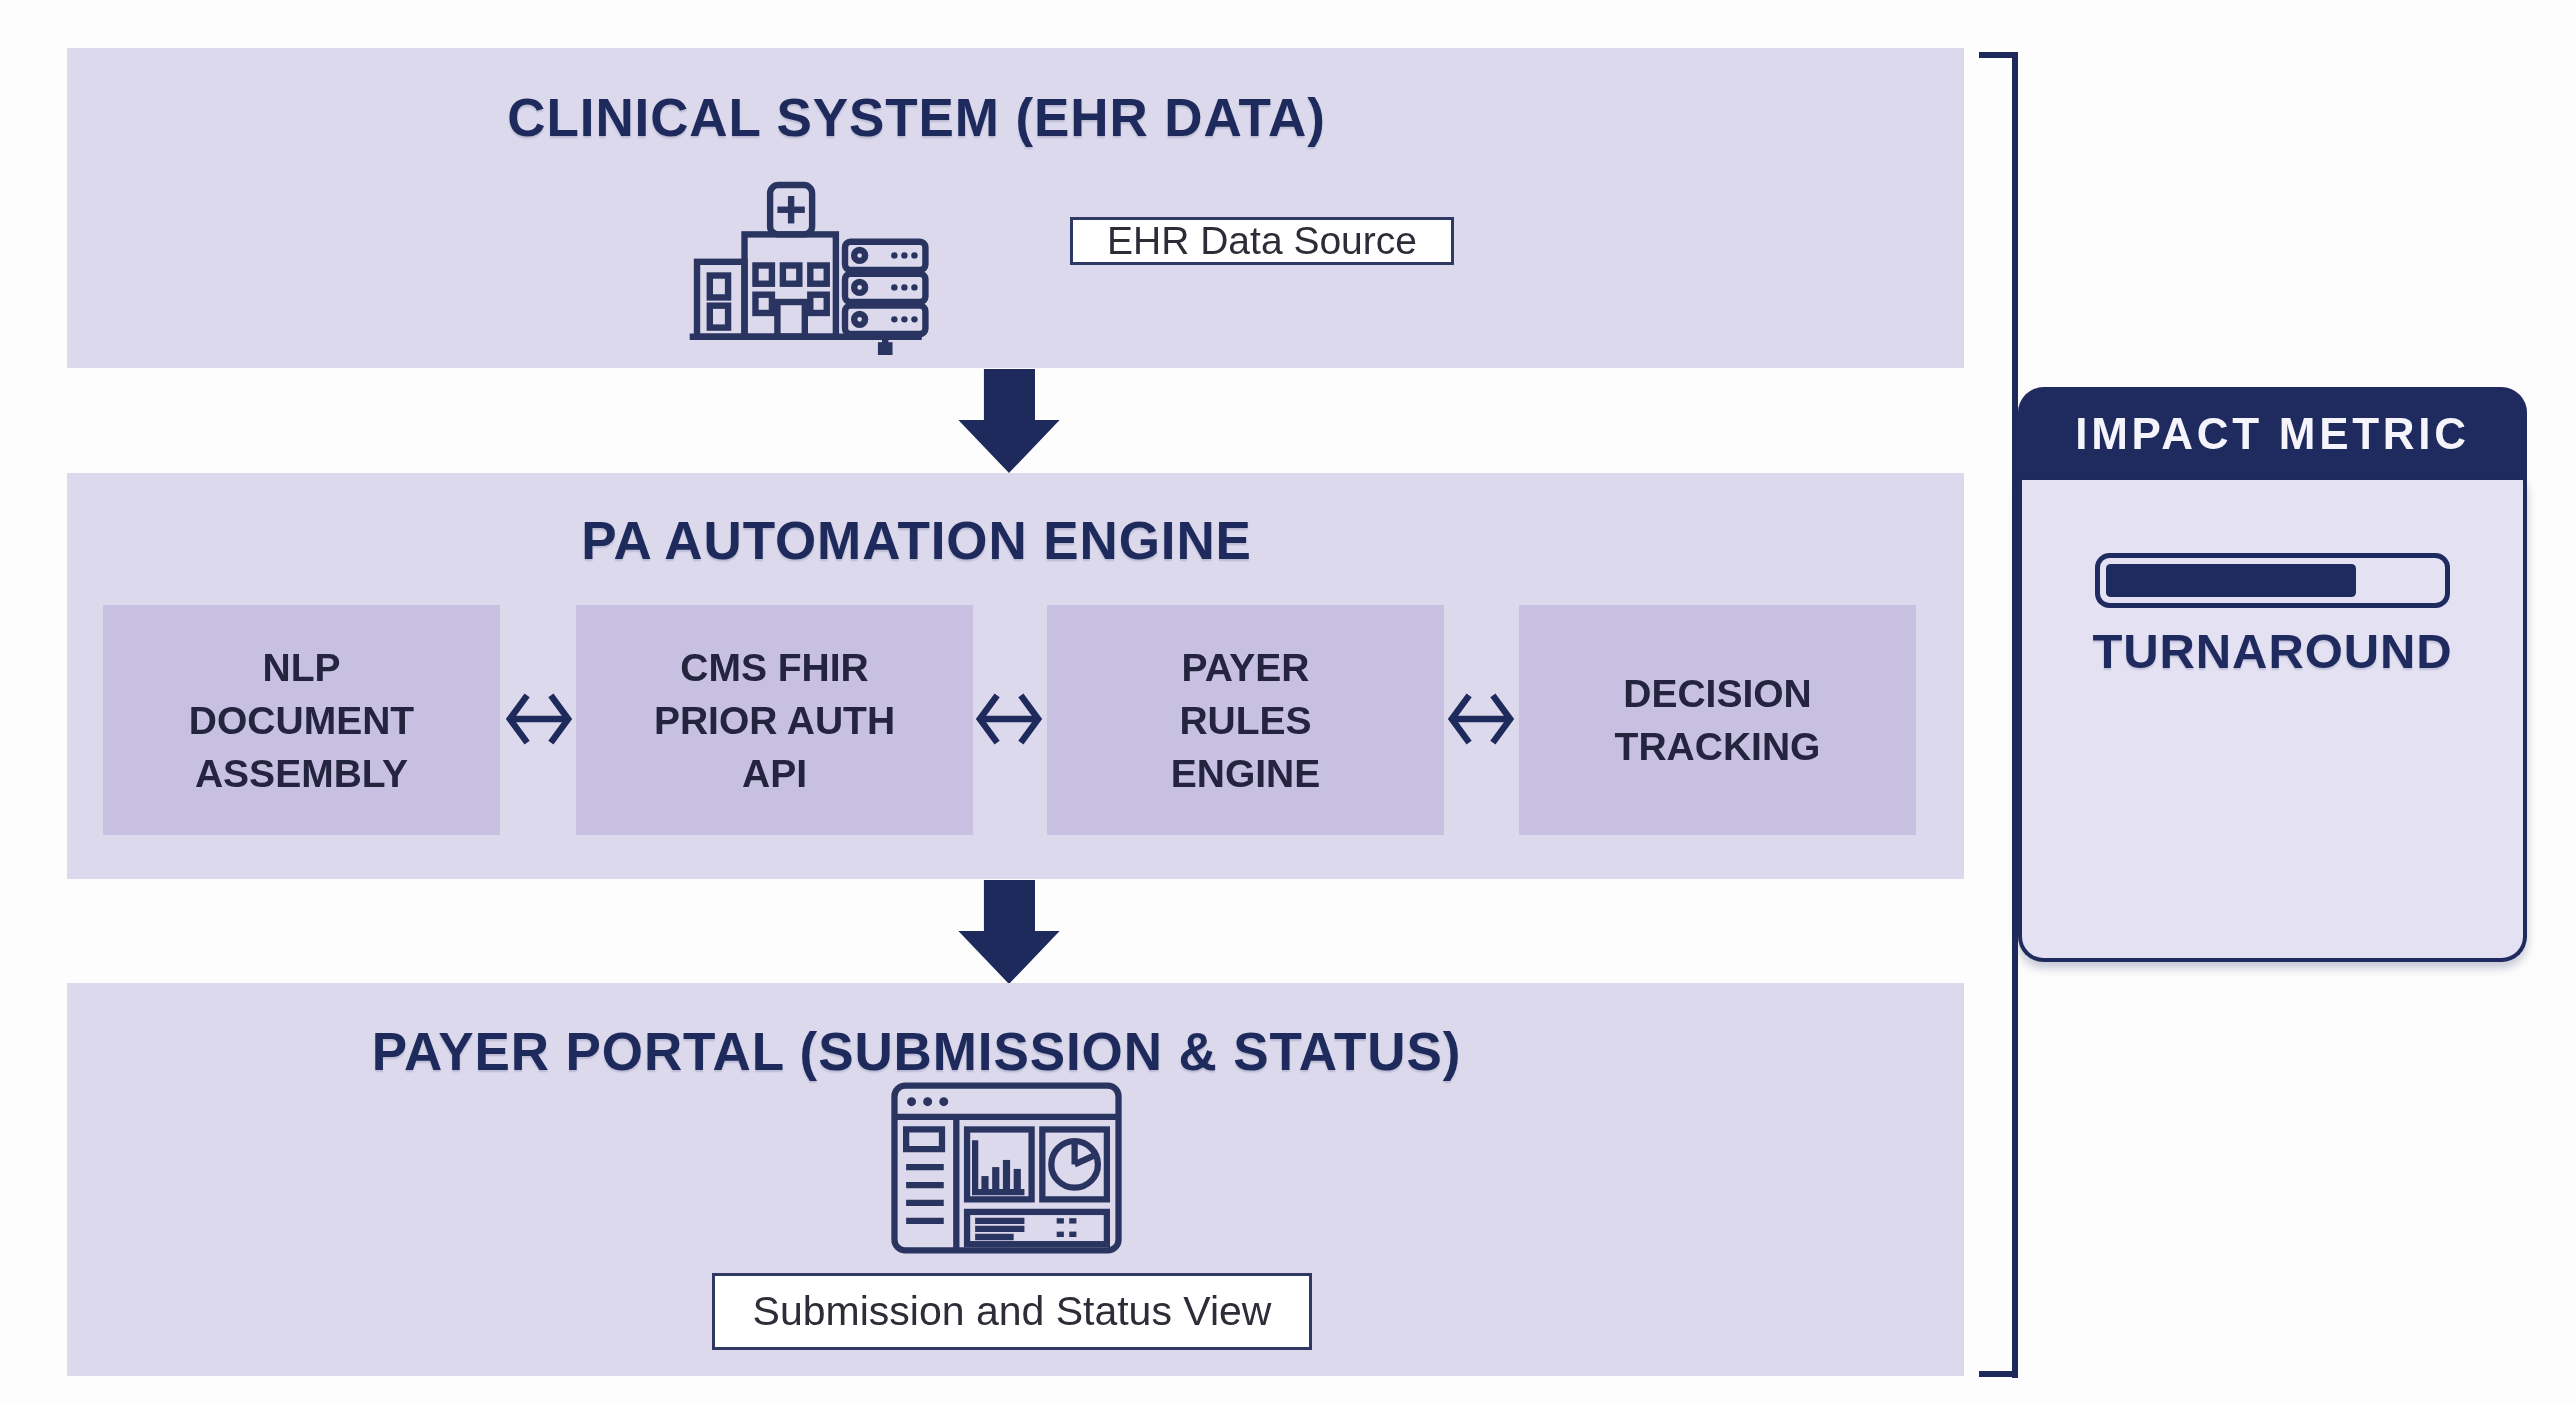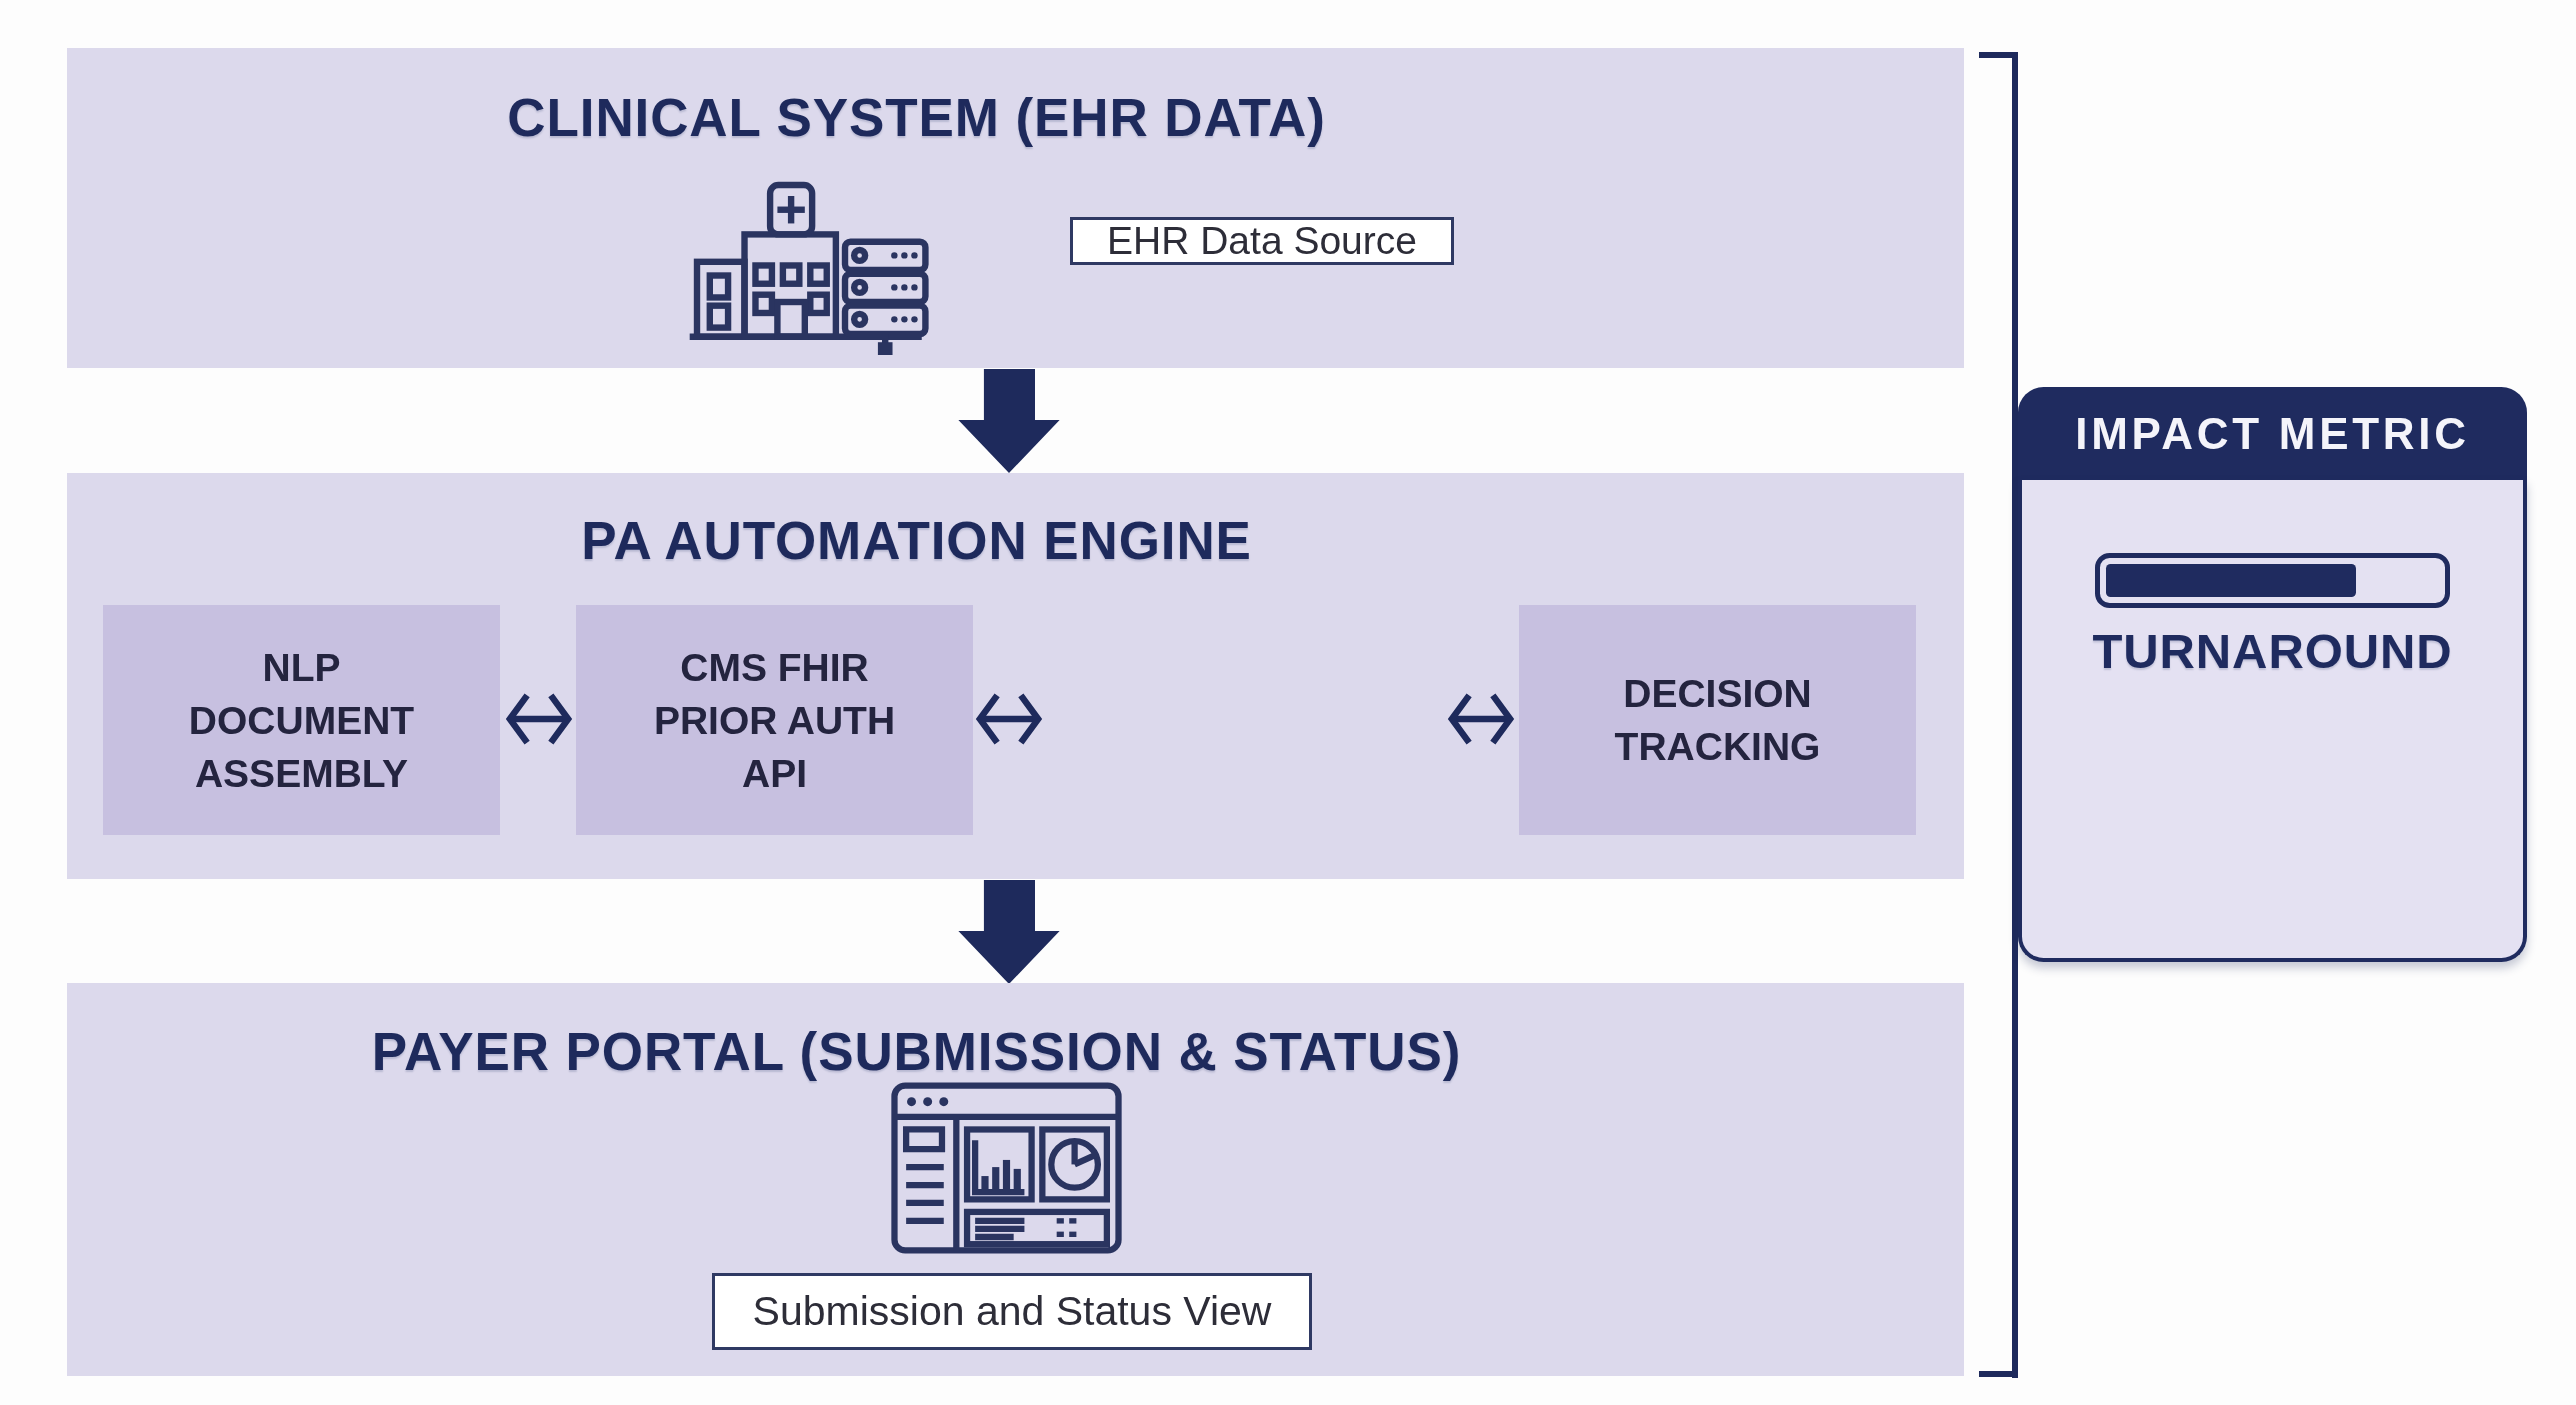--- a/index.html
+++ b/index.html
@@ -141,20 +141,25 @@
   <div class="module m0">
     <span>NLP</span>
     <span>DOCUMENT</span>
     <span>ASSEMBLY</span>
   </div>
   <div class="module m1">
     <span>CMS FHIR</span>
     <span>PRIOR AUTH</span>
     <span>API</span>
   </div>
+  <div class="module m2">
+    <span>PAYER</span>
+    <span>RULES</span>
+    <span>ENGINE</span>
+  </div>
   <div class="module m3">
     <span>DECISION</span>
     <span>TRACKING</span>
     <span></span>
   </div>
 
   <svg class="harrow ha0" viewBox="0 0 92 92">
     <line x1="15" y1="46" x2="77" y2="46" stroke="#1e2a5c" stroke-width="7" fill="none"></line>
     <polyline points="33,20 14,46 33,72" stroke="#1e2a5c" stroke-width="7" fill="none"></polyline>
     <polyline points="59,20 78,46 59,72" stroke="#1e2a5c" stroke-width="7" fill="none"></polyline>

